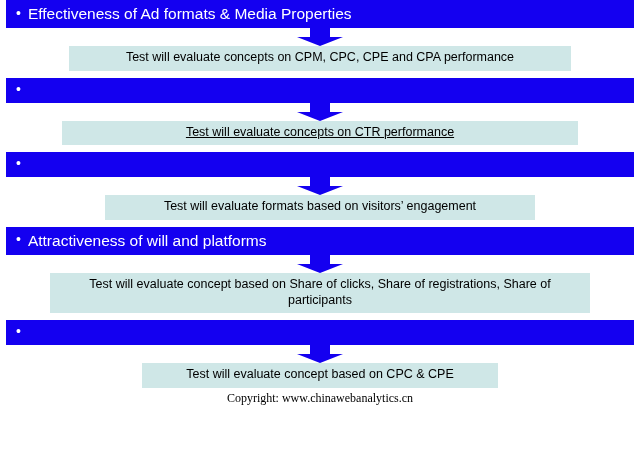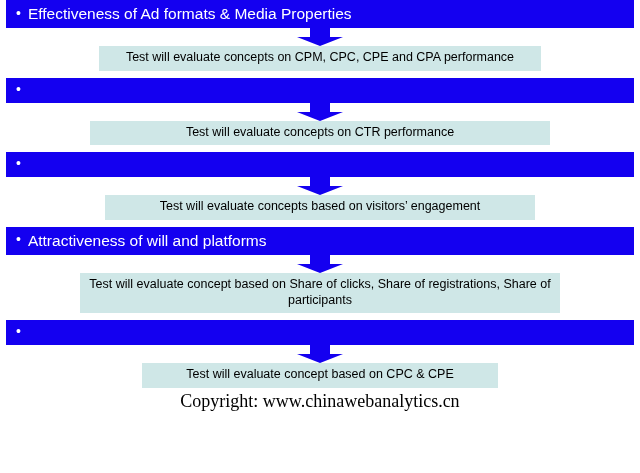--- a/index.html
+++ b/index.html
@@ -62,29 +62,29 @@
   .caption {
     background: #cfe7e7;
     color: #000000;
     font-size: 12.5px;
     text-align: center;
     box-sizing: border-box;
     padding: 4px 6px 5px 6px;
     margin: 0 auto;
     line-height: 1.25;
   }
-  .cap1 { width: 442px; }
-  .cap2 { width: 460px; }
+  .cap1 { width: 502px; }
+  .cap2 { width: 516px; text-decoration: underline; }
   .cap3 { width: 430px; }
-  .cap4 { width: 480px; }
+  .cap4 { width: 540px; }
   .cap5 { width: 356px; }
   .gap-md { height: 7px; }
   .copyright {
     text-align: center;
-    font-size: 18px;
+    font-size: 12px;
     color: #000000;
     padding-top: 3px;
     font-family: "Liberation Serif", serif;
   }
 </style>
 </head>
 <body>
 
 <div id="diagram">
 
@@ -119,21 +119,21 @@
 
   <div class="block-row">
     <div class="header-bar">
       <span class="bullet">•</span>
     </div>
     <div class="arrow-wrap">
       <svg class="down-arrow" viewBox="0 0 46 18" preserveAspectRatio="none">
         <polygon points="13,0 33,0 33,9 46,9 23,18 0,9 13,9" fill="#1400f0"></polygon>
       </svg>
     </div>
-    <div class="caption cap3">Test will evaluate concepts based on visitors’ engagement</div>
+    <div class="caption cap3">Test will evaluate formats based on visitors’ engagement</div>
   </div>
 
   <div class="gap-md"></div>
 
   <div class="block-row">
     <div class="header-bar">
       <span class="bullet">•</span>
       <span class="header-text">Attractiveness of will and platforms</span>
     </div>
     <div class="arrow-wrap">

